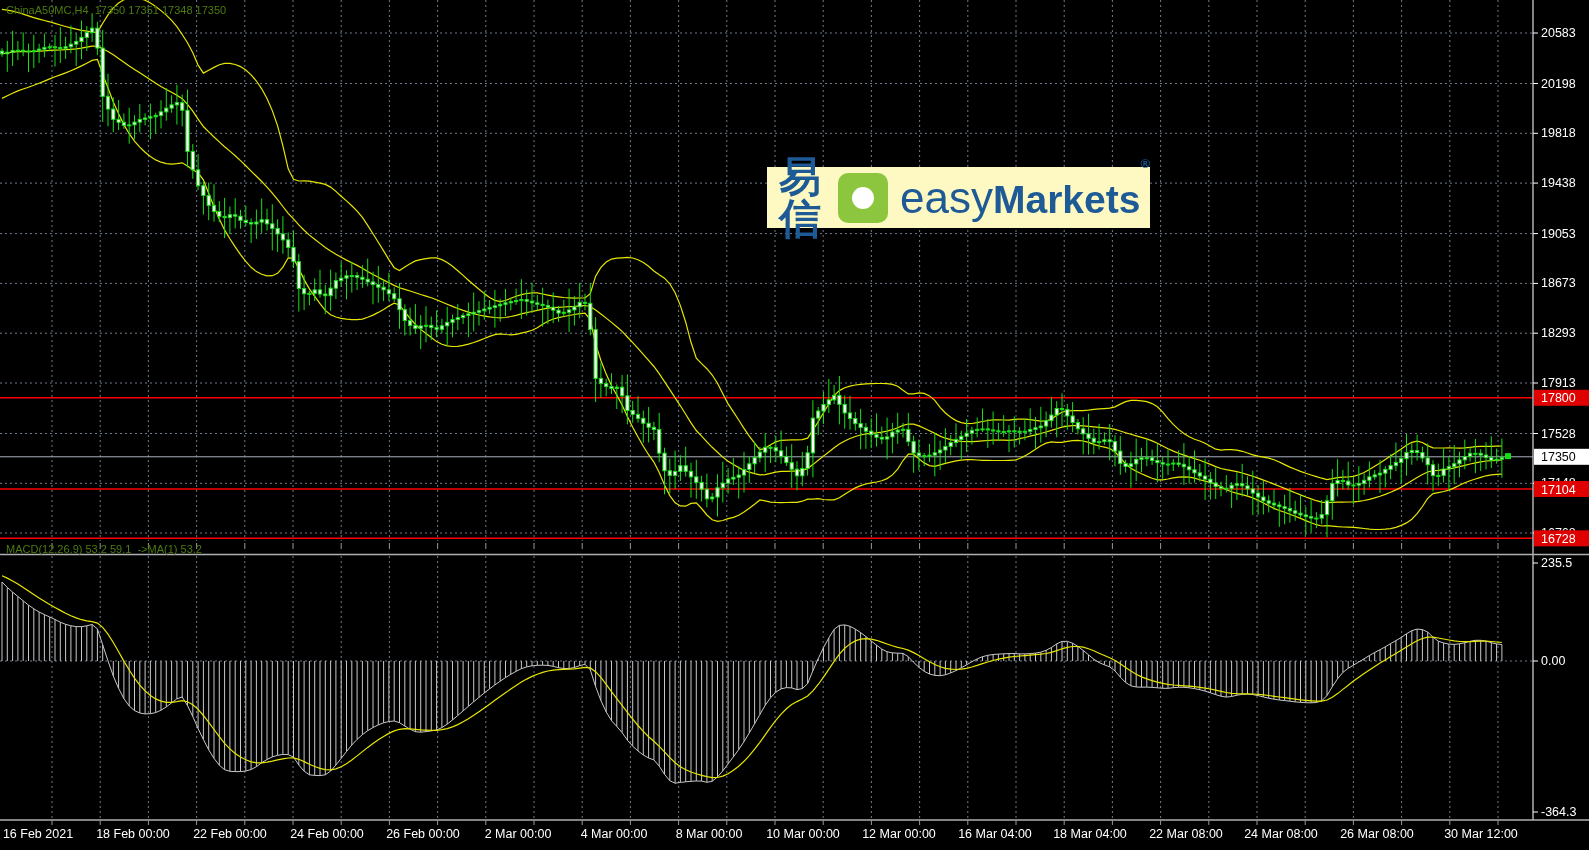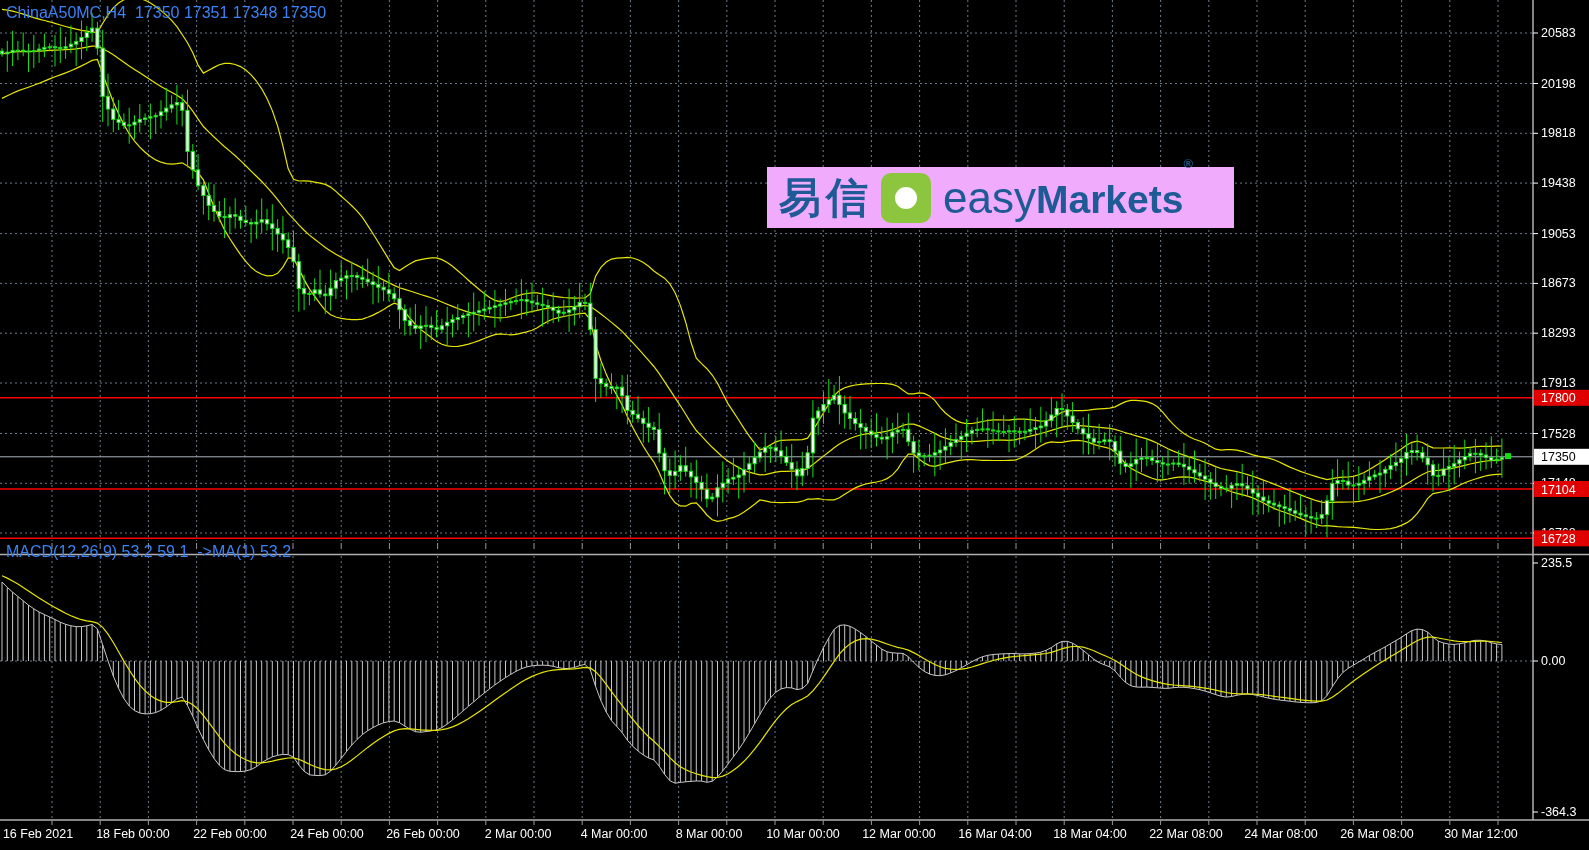--- a/index.html
+++ b/index.html
@@ -1,22 +1,22 @@
 <!DOCTYPE html>
 <html><head>
 <meta charset="utf-8">
 <style>
   html,body{margin:0;padding:0;background:#000;}
   #screen{position:relative;width:1589px;height:850px;background:#000;overflow:hidden;
           font-family:"Liberation Sans","DejaVu Sans",sans-serif;}
   #chart-svg{position:absolute;left:0;top:0;z-index:1;}
-  .overlay{position:absolute;z-index:3;color:#3b82f6;font-size:16px;white-space:pre;}
+  .overlay{position:absolute;z-index:3;color:#4d7c0f;font-size:11px;white-space:pre;}
   #title-line{left:6px;top:4px;}
   #macd-line{left:6px;top:543px;}
-  #logo{position:absolute;left:767px;top:167px;width:467px;height:61px;background:#f0abfc;z-index:2;
+  #logo{position:absolute;left:767px;top:167px;width:383px;height:61px;background:#fef9c3;z-index:2;
         display:flex;align-items:center;padding-left:12px;box-sizing:border-box;}
   .logo-cjk{color:#1d5a96;font-size:42px;font-weight:bold;letter-spacing:5px;line-height:1;}
   .logo-square{width:50px;height:50px;background:#8cc63e;border-radius:10px;margin:0 12px 0 8px;
                display:flex;align-items:center;justify-content:center;flex:0 0 auto;}
   .logo-dot{width:22px;height:22px;background:#fff;border-radius:50%;}
   .logo-easy{color:#1d5a96;font-size:44px;font-weight:normal;line-height:1;margin-top:24px;}
   .logo-markets{color:#1d5a96;font-size:39px;font-weight:bold;line-height:1;margin-top:42px;}
   .logo-reg{color:#1d5a96;font-size:13px;font-weight:bold;vertical-align:top;position:relative;top:-20px;}
   text{font-family:"Liberation Sans","DejaVu Sans",sans-serif;}
 </style>

